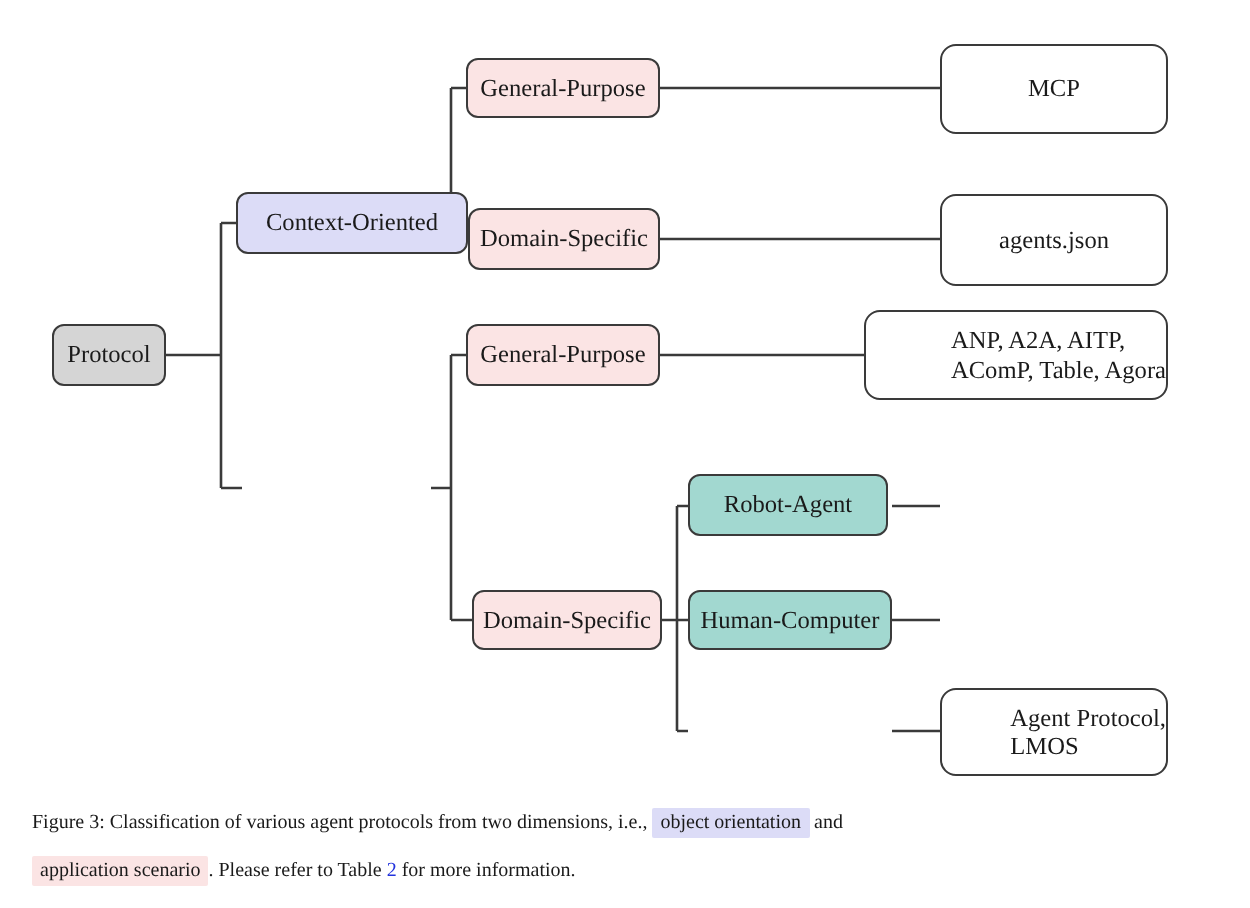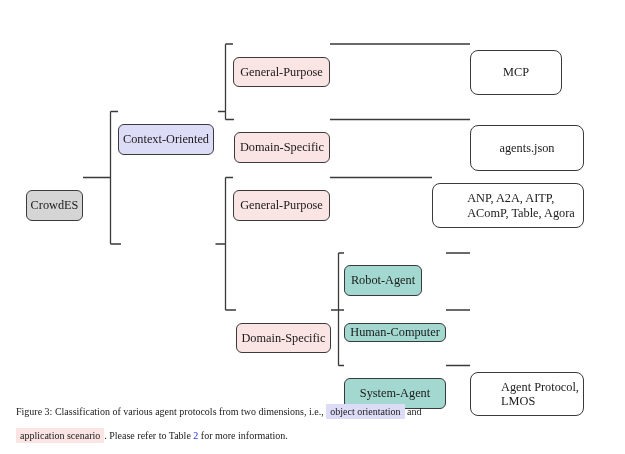--- a/index.html
+++ b/index.html
@@ -6,28 +6,28 @@
   body{
     width:625px;height:454px;background:#ffffff;overflow:hidden;position:relative;
     font-family:"Liberation Serif","DejaVu Serif",serif;color:#1a1a1a;
   }
   .stage{position:absolute;left:0;top:0;width:625px;height:454px;}
   svg.wires{position:absolute;left:0;top:0;}
   .node{
     position:absolute;box-sizing:border-box;
     display:flex;align-items:center;justify-content:center;text-align:center;
     border:1.3px solid #3a3a3a;border-radius:6px;
-    font-size:12.3px;line-height:1.15;background:#ffffff;margin-top:28px;
+    font-size:12.3px;line-height:1.15;background:#ffffff;
   }
   .node.gray{background:#d5d5d5;}
   .node.lav{background:#dcdcf7;}
   .node.pink{background:#fbe4e4;}
   .node.teal{background:#a2d8d0;}
   .node.leaf{border-radius:8px;}
-  .node.leaf.twoline{justify-content:center;text-align:left;padding-left:26px;}
+  .node.leaf.twoline{justify-content:flex-end;text-align:left;padding-left:26px;}
   .twoline .lines{display:block;}
   .twoline .lines span{display:block;}
   .caption{
     position:absolute;left:16px;top:400px;width:602px;
     font-size:10px;line-height:24px;white-space:nowrap;
   }
   .hl{padding:2px 4px;border-radius:1px;}
   .hl-lav{background:#dcdcf7;}
   .hl-pink{background:#fbe4e4;}
   .tlink{color:#2233dd;text-decoration:none;cursor:pointer;}
@@ -56,34 +56,33 @@
          M331,310 H338.5
          M338.5,253 V365.5
          M338.5,253 H344
          M338.5,310 H344
          M338.5,365.5 H344
          M446,253 H470
          M446,310 H470
          M446,365.5 H470"></path>
   </svg>
 
-  <div class="node gray" style="left:26px;top:162px;width:57px;height:31px">CrowdES</div>
+  <div class="node gray" style="left:26px;top:162px;width:57px;height:31px">Protocol</div>
 
-  <div class="node lav" style="left:118px;top:96px;width:96px;height:31px">Context-Oriented</div>
+  <div class="node lav" style="left:118px;top:96px;width:116px;height:31px">Context-Oriented</div>
 
   <div class="node pink" style="left:233px;top:29px;width:97px;height:30px">General-Purpose</div>
   <div class="node pink" style="left:234px;top:104px;width:96px;height:31px">Domain-Specific</div>
   <div class="node pink" style="left:233px;top:162px;width:97px;height:31px">General-Purpose</div>
   <div class="node pink" style="left:236px;top:295px;width:95px;height:30px">Domain-Specific</div>
 
-  <div class="node teal" style="left:344px;top:237px;width:78px;height:31px">Robot-Agent</div>
-  <div class="node teal" style="left:344px;top:295px;width:102px;height:19px">Human-Computer</div>
-  <div class="node teal" style="left:344px;top:350px;width:102px;height:31px">System-Agent</div>
+  <div class="node teal" style="left:344px;top:237px;width:100px;height:31px">Robot-Agent</div>
+  <div class="node teal" style="left:344px;top:295px;width:102px;height:30px">Human-Computer</div>
 
-  <div class="node leaf" style="left:470px;top:22px;width:92px;height:45px">MCP</div>
+  <div class="node leaf" style="left:470px;top:22px;width:114px;height:45px">MCP</div>
   <div class="node leaf" style="left:470px;top:97px;width:114px;height:46px">agents.json</div>
   <div class="node leaf twoline" style="left:432px;top:155px;width:152px;height:45px">
     <span class="lines">
       <span>ANP, A2A, AITP,</span>
       <span>AComP, Table, Agora</span>
     </span>
   </div>
   <div class="node leaf twoline" style="left:470px;top:344px;width:114px;height:44px">
     <span class="lines">
       <span>Agent Protocol,</span>

